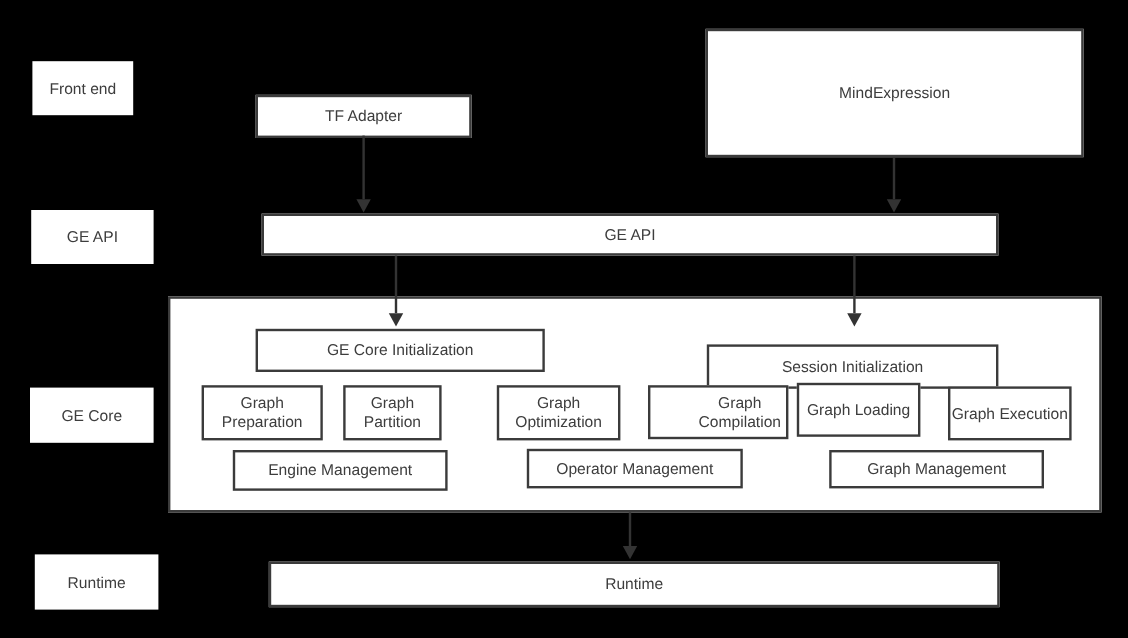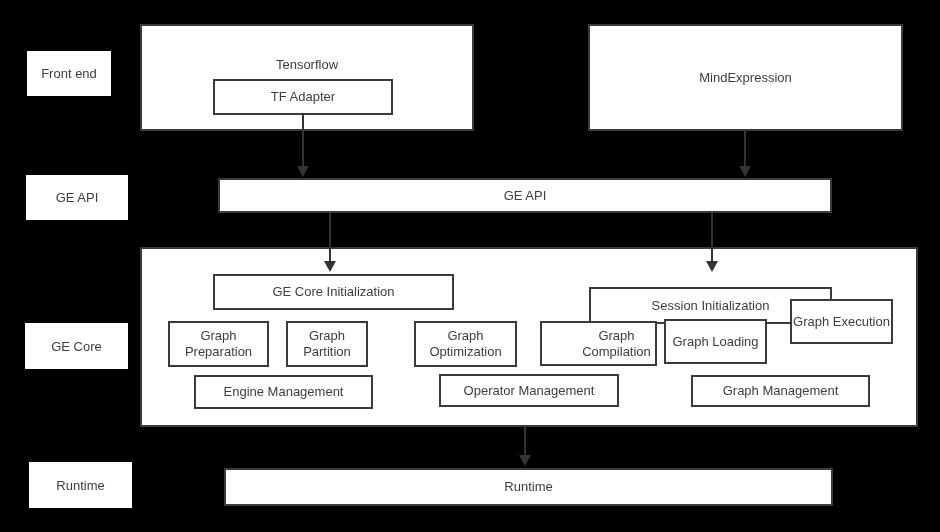--- a/index.html
+++ b/index.html
@@ -50,21 +50,21 @@
 
   
   #box-gecore{left:140px;top:247px;width:778px;height:180px;}
   #box-gecoreinit{left:213px;top:274px;width:241px;height:36px;}
   #box-sessioninit{left:589px;top:274px;width:243px;height:37px;margin-top:13px;}
   #box-gpreparation{left:168px;top:321px;width:101px;height:46px;}
   #box-gpartition{left:286px;top:321px;width:82px;height:46px;}
   #box-goptimization{left:414px;top:321px;width:103px;height:46px;}
   #box-gcompilation{left:540px;top:321px;width:117px;height:45px;padding-left:36px;}
   #box-gloading{left:664px;top:319px;width:103px;height:45px;}
-  #box-gexecution{left:790px;top:299px;width:103px;height:45px;}
+  #box-gexecution{left:790px;top:322px;width:103px;height:45px;}
   #box-enginemgmt{left:194px;top:375px;width:179px;height:34px;}
   #box-operatormgmt{left:439px;top:374px;width:180px;height:33px;}
   #box-graphmgmt{left:691px;top:375px;width:179px;height:32px;}
 
   
   #bar-runtime{left:224px;top:468px;width:609px;height:38px;}
 
   
   #arrow-tfadapter-geapi{left:302px;top:113px;height:53px;}
   #arrow-mindexpression-geapi{left:744px;top:131px;height:35px;}
@@ -75,23 +75,20 @@
 </head>
 <body>
 
 <div id="stage">
 
   <div class="layer-label" id="lbl-frontend">Front end</div>
   <div class="layer-label" id="lbl-geapi">GE API</div>
   <div class="layer-label" id="lbl-gecore">GE Core</div>
   <div class="layer-label" id="lbl-runtime">Runtime</div>
 
-  <div class="node container" id="box-tensorflow">
-    <div class="box-title" id="tensorflow-title">Tensorflow</div>
-  </div>
   <div class="node" id="box-tfadapter">TF Adapter</div>
   <div class="node" id="box-mindexpression">MindExpression</div>
 
   <div class="node" id="bar-geapi">GE API</div>
 
   <div class="node container" id="box-gecore"></div>
   <div class="node" id="box-gecoreinit">GE Core Initialization</div>
   <div class="node" id="box-sessioninit">Session Initialization</div>
   <div class="node" id="box-gpreparation">Graph Preparation</div>
   <div class="node" id="box-gpartition">Graph Partition</div>

